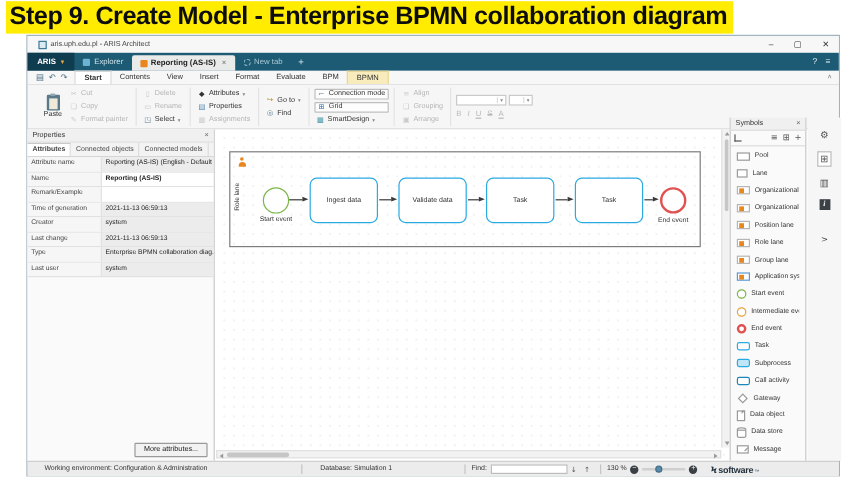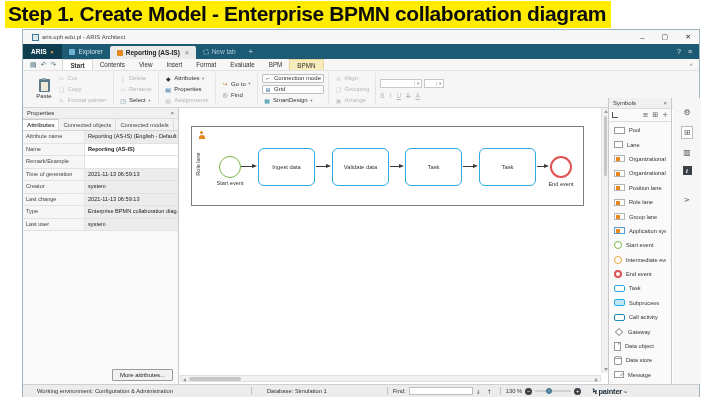--- a/index.html
+++ b/index.html
@@ -150,21 +150,21 @@
   .zoom-track { width:36px; height:2.5px; background:#cfcfcf; border-radius:2px; position:relative; }
   .zoom-thumb { position:absolute; left:11px; top:-2px; width:6px; height:6px; border-radius:50%; background:#5b8aa6; border:1px solid #40708c; }
   .brand { margin-left:8px; margin-right:5px; display:flex; align-items:baseline; gap:1px; color:#23323c; }
   .brand .mark { font-family:"DejaVu Sans",sans-serif; font-weight:bold; font-size:7.5px; }
   .brand .btxt { font-weight:bold; font-size:7.5px; letter-spacing:-0.2px; }
   .brand .tm { font-size:4px; }
 </style>
 </head>
 <body>
 
-<div class="slide-title">Step 1. Create Model - Enterprise BPMN collaboration diagram</div>
+<div class="slide-title">Step 9. Create Model - Enterprise BPMN collaboration diagram</div>
 
 <div id="window">
 
   <div class="titlebar">
     <span class="appicon"></span>
     <span class="wtitle">aris.uph.edu.pl - ARIS Architect</span>
     <span class="win-controls">
       <span>–</span>
       <span>▢</span>
       <span>✕</span>
@@ -522,18 +522,18 @@
     <span class="sb-arrow">↑</span>
     <span class="sb-sep"></span>
     <span>130 %</span>
     <span class="zoom-btn">−</span>
     <span class="zoom-track">
         <span class="zoom-thumb"></span>
       </span>
     <span class="zoom-btn">+</span>
     <span class="brand">
       <span class="mark">Ϟ</span>
-      <span class="btxt">painter</span>
+      <span class="btxt">software</span>
       <span class="tm">™</span>
     </span>
   </div>
 
 </div>
 
 </body></html>

